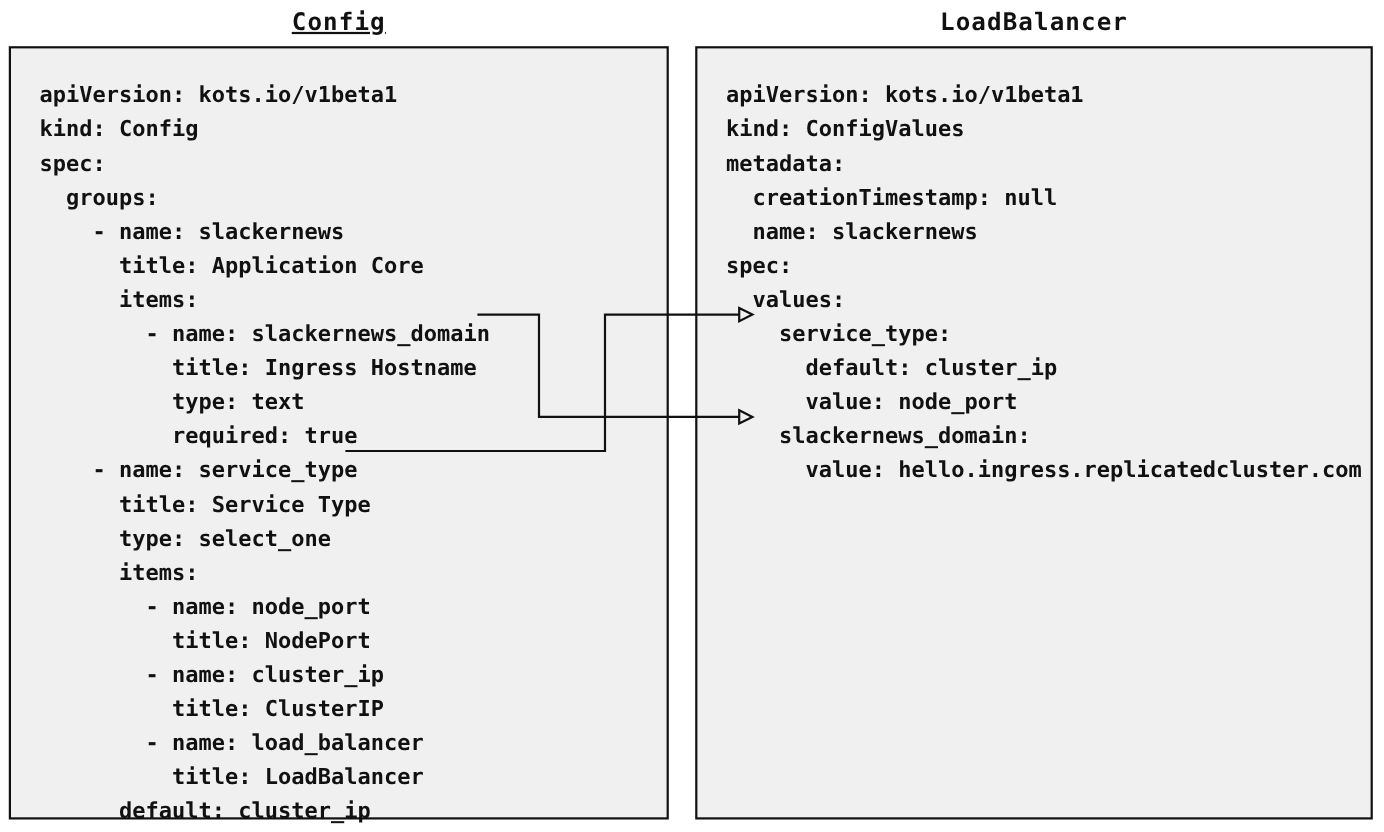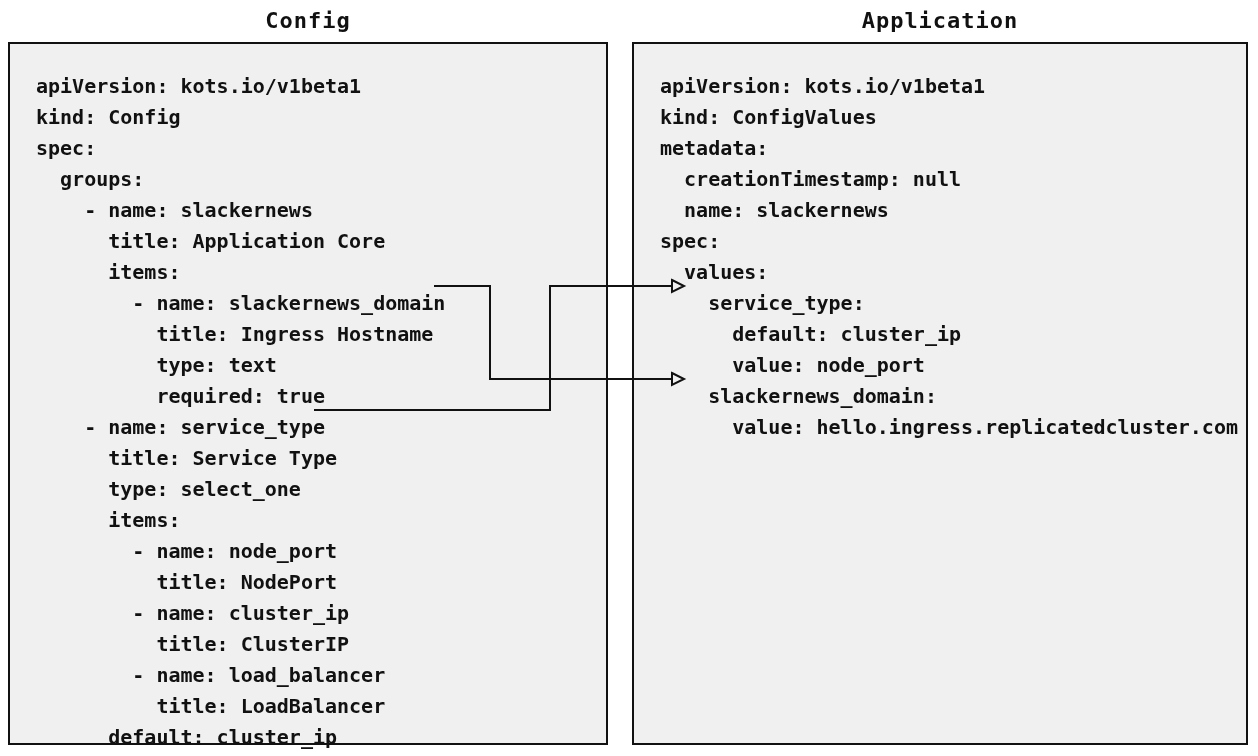--- a/index.html
+++ b/index.html
@@ -19,21 +19,21 @@
   .panel-title {
     position: absolute;
     top: 6px;
     height: 30px;
     line-height: 30px;
     text-align: center;
     font-size: 22px;
     font-weight: bold;
     letter-spacing: 1px;
   }
-  .panel-title.left  { left: 8px;   width: 600px; }
+  .panel-title.left  { left: 8px;   width: 600px; text-decoration: underline; }
   .panel-title.right { left: 632px; width: 616px; }
   .panel {
     position: absolute;
     top: 42px;
     height: 703px;
     background: #f0f0f0;
     border: 2px solid #111111;
     box-sizing: border-box;
   }
   .panel.left  { left: 8px;   width: 600px; }
@@ -68,21 +68,21 @@
     stroke-linejoin: miter;
   }
 </style>
 </head>
 <body>
 
 <div class="canvas">
 
   <div class="panel-title left">Config</div>
 
-  <div class="panel-title right">Application</div>
+  <div class="panel-title right">LoadBalancer</div>
 
   <div class="panel left">
     <pre>apiVersion: kots.io/v1beta1
 kind: Config
 spec:
   groups:
     - name: slackernews
       title: Application Core
       items:
         - name: slackernews_domain

